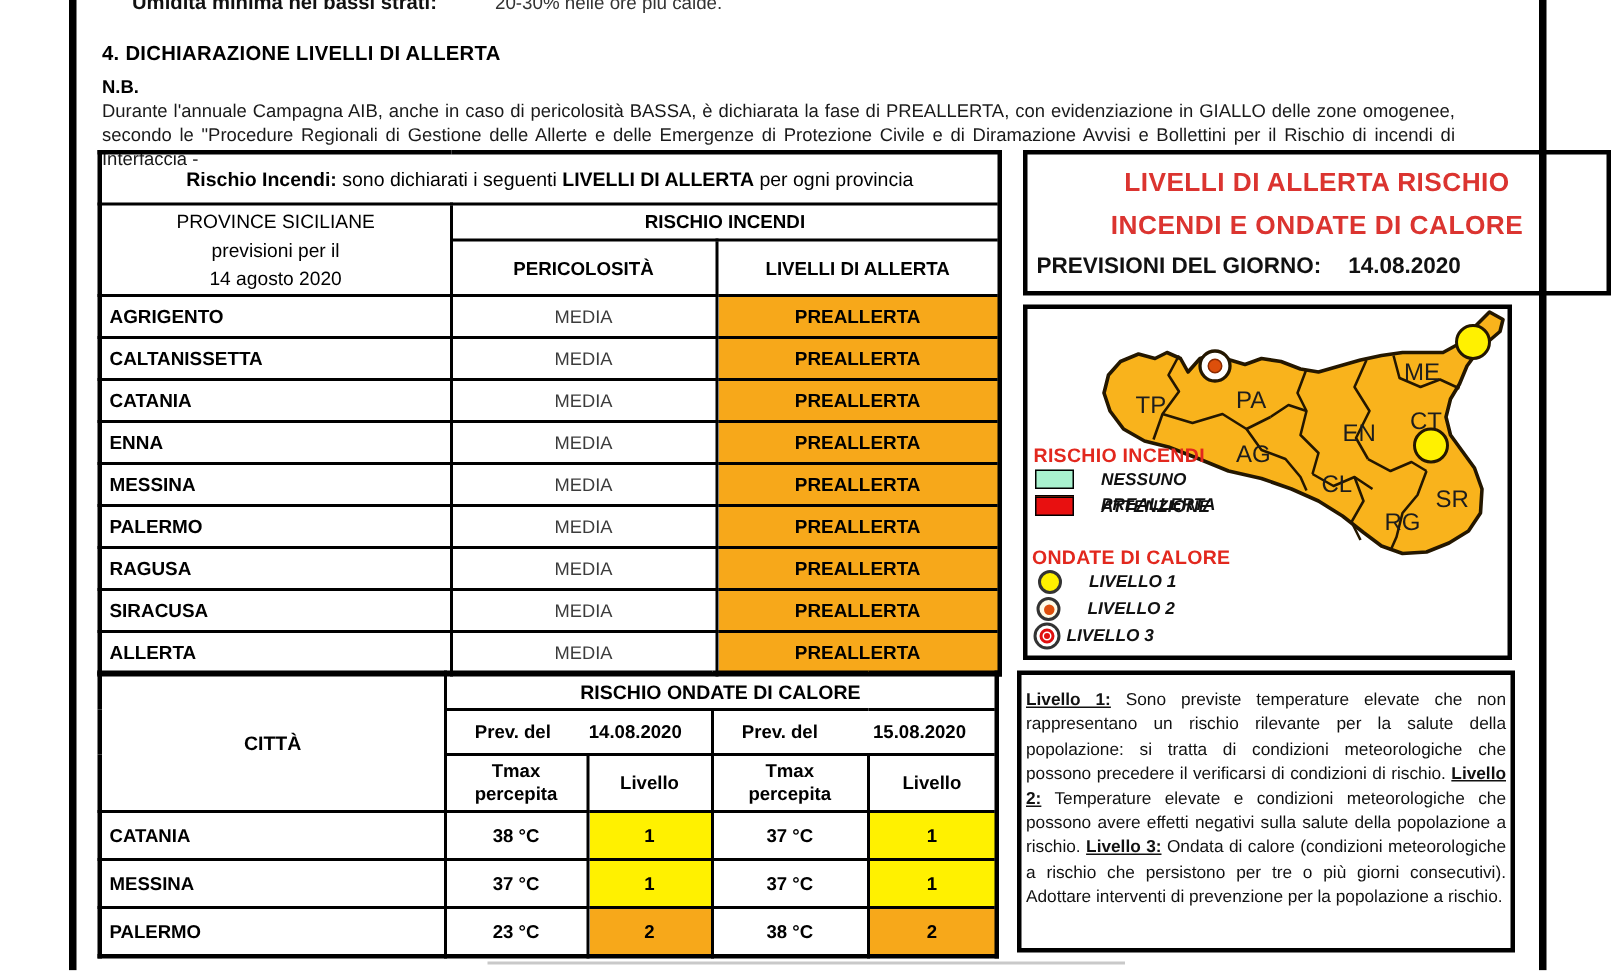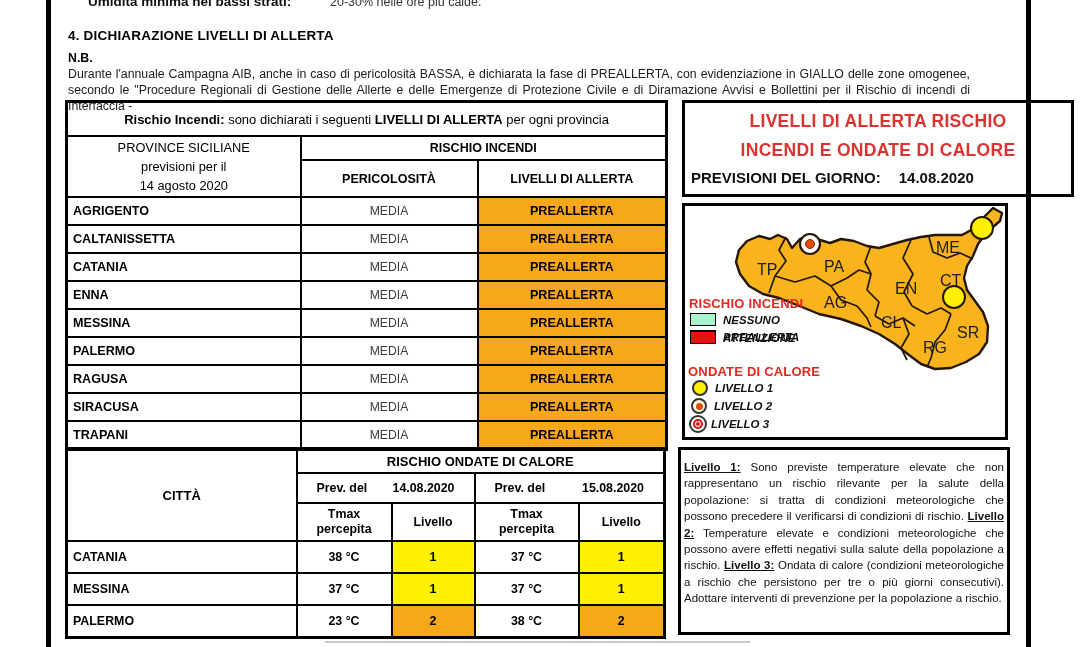--- a/index.html
+++ b/index.html
@@ -44,21 +44,21 @@
   .lvl-2{background:#F7A81A;font-weight:bold;}
 
   
   .title-box{left:682px;top:100px;width:392px;height:97px;border:3px solid #000;
              display:flex;flex-direction:column;justify-content:space-evenly;box-sizing:border-box;}
   .title-red{color:#DB3430;font-weight:bold;font-size:17.5px;text-align:center;letter-spacing:.3px;}
   .title-sub{display:flex;gap:18px;padding-left:6px;font-weight:bold;font-size:15px;color:#111;}
 
   .map-box{left:682px;top:203px;width:326px;height:237px;border:3px solid #000;box-sizing:border-box;background:#fff;}
   .legend-title{position:absolute;color:#E2281E;font-weight:bold;font-size:13px;letter-spacing:.2px;}
-  .legend-item{position:absolute;display:flex;align-items:center;gap:7px;}
+  .legend-item{position:absolute;display:flex;align-items:center;gap:18px;}
   .legend-swatch{width:26px;height:13px;border:1.6px solid #000;box-sizing:border-box;flex:none;}
   .legend-label{font-style:italic;font-weight:bold;font-size:11.5px;color:#111;}
   .circ{border-radius:50%;box-sizing:border-box;flex:none;display:flex;align-items:center;justify-content:center;}
   .c-l1{width:16px;height:16px;background:#FFF100;border:2px solid #333;}
   .c-l2{width:16px;height:16px;background:#FFFBE6;border:2px solid #333;}
   .c-l2 .dot{width:7px;height:7px;border-radius:50%;background:#DD4F0B;}
   .c-l3{width:18px;height:18px;background:#fff;border:2px solid #333;}
   .c-l3 .ring{width:10px;height:10px;border-radius:50%;border:2px solid #E10E0E;box-sizing:border-box;
               display:flex;align-items:center;justify-content:center;}
   .c-l3 .ring .dot{width:4px;height:4px;border-radius:50%;background:#E10E0E;}
@@ -145,21 +145,21 @@
           <td class="p-name">RAGUSA</td>
           <td class="p-med">MEDIA</td>
           <td class="p-lvl">PREALLERTA</td>
         </tr>
     <tr>
           <td class="p-name">SIRACUSA</td>
           <td class="p-med">MEDIA</td>
           <td class="p-lvl">PREALLERTA</td>
         </tr>
     <tr>
-          <td class="p-name">TRAPANI</td>
+          <td class="p-name">ALLERTA</td>
           <td class="p-med">MEDIA</td>
           <td class="p-lvl">PREALLERTA</td>
         </tr>
   </tbody>
     </table>
 
   <div class="abs title-box">
     <div class="title-red">LIVELLI DI ALLERTA RISCHIO</div>
     <div class="title-red">INCENDI E ONDATE DI CALORE</div>
     <div class="title-sub">

